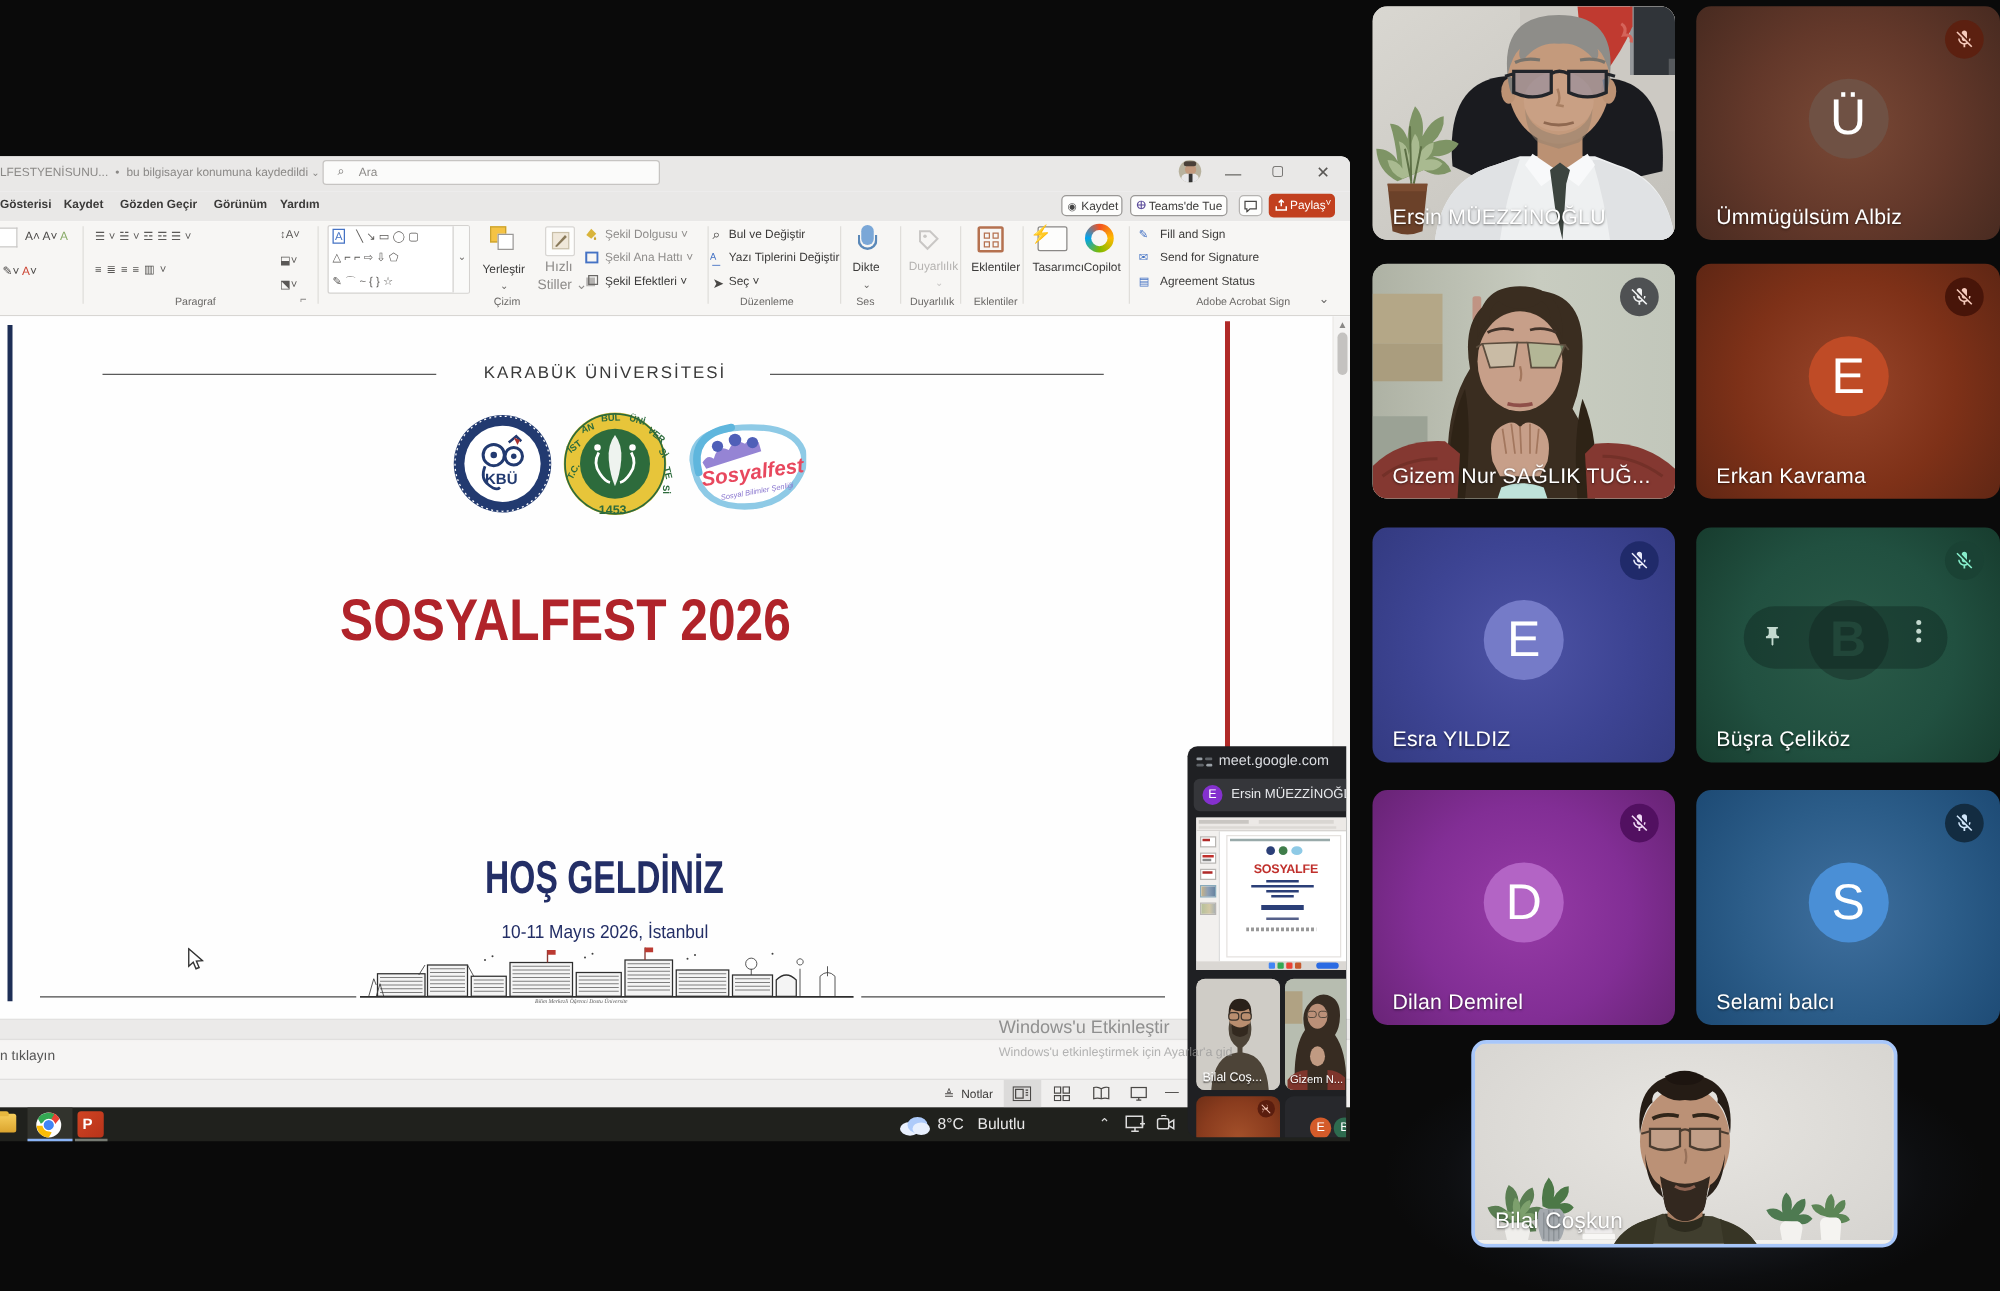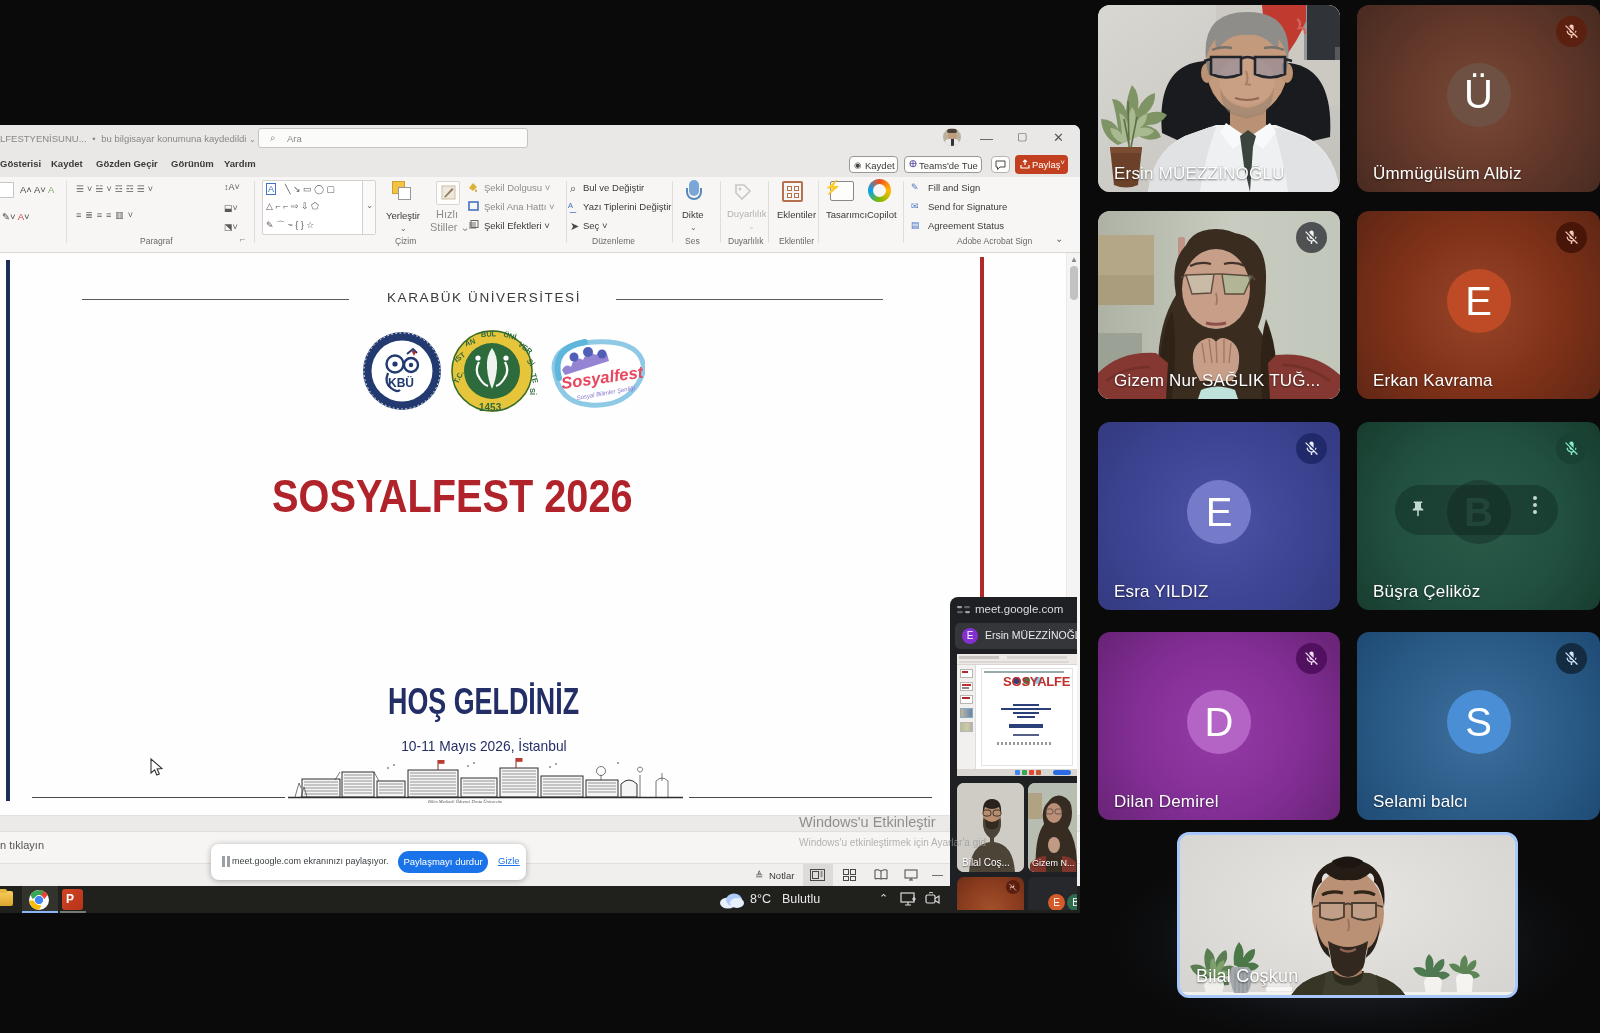--- a/index.html
+++ b/index.html
@@ -436,21 +436,21 @@
         </div>
       <div style="position:absolute;left:3px;top:68px;width:13px;height:10px;background:#fff;border:1px solid #b8b5b2;overflow:hidden;">
           <div style="width:13px;height:10px;background:linear-gradient(90deg,#b5c09a,#d2c8a5 50%,#9aa8b8);"></div>
         </div>
 
       <div style="position:absolute;left:24px;top:14px;width:92px;height:98px;background:#fff;border:1px solid #e5e2df;"></div>
       <div style="position:absolute;left:27px;top:17px;width:80px;height:1.5px;background:#9aa;"></div>
       <div style="position:absolute;left:56px;top:23px;width:7px;height:7px;border-radius:50%;background:#2b3f78;"></div>
       <div style="position:absolute;left:66px;top:23px;width:7px;height:7px;border-radius:50%;background:#3f7d4a;"></div>
       <div style="position:absolute;left:76px;top:23px;width:9px;height:7px;border-radius:50%;background:#8ecae6;"></div>
-      <div style="position:absolute;left:46px;top:20px;width:52px;height:8px;color:#c0302c;font-size:13px;font-weight:700;letter-spacing:-.2px;">SOSYALFE</div>
+      <div style="position:absolute;left:46px;top:36px;width:52px;height:8px;color:#c0302c;font-size:10px;font-weight:700;letter-spacing:-.2px;">SOSYALFE</div>
       <div style="position:absolute;left:56px;top:50px;width:26px;height:2px;background:#2b3f78;"></div>
       <div style="position:absolute;left:44px;top:54px;width:50px;height:2px;background:#2b3f78;"></div>
       <div style="position:absolute;left:56px;top:58px;width:26px;height:2px;background:#2b3f78;"></div>
       <div style="position:absolute;left:60px;top:62px;width:18px;height:2px;background:#2b3f78;"></div>
       <div style="position:absolute;left:52px;top:70px;width:34px;height:4px;background:#2b3f78;"></div>
       <div style="position:absolute;left:56px;top:80px;width:26px;height:2px;background:#55608a;"></div>
       <div style="position:absolute;left:40px;top:88px;width:56px;height:3px;background:repeating-linear-gradient(90deg,#999 0 2px,#fff 2px 4px);"></div>
 
       <div style="position:absolute;left:0;top:115px;width:120px;height:7px;background:#dad7d3;"></div>
       <div style="position:absolute;left:58px;top:116px;width:5px;height:5px;background:#4285f4;border-radius:1px;"></div>
@@ -493,27 +493,20 @@
           <path d="M12 4 a3 3 0 0 1 3 3 v4 a3 3 0 0 1 -5.4 1.8 L15 7 z M9 7.8 V11 a3 3 0 0 0 .4 1.5 l-2 2 A6 6 0 0 1 6 11 h-1.6 a7.6 7.6 0 0 0 1.9 5 l-2.1 2.1 1.3 1.3 14?14" fill="#f2c4b5"></path>
           <path d="M4 5 L19 20" stroke="#f2c4b5" stroke-width="2" stroke-linecap="round"></path>
         </svg>
     </div>
     <div style="position:absolute;left:78px;top:280px;width:49px;height:33px;border-radius:7px 0 0 0;overflow:hidden;background:#27282c;">
       <div style="position:absolute;left:20px;top:17px;width:17px;height:17px;border-radius:50%;background:#d45b2a;color:#fff;font-size:10px;text-align:center;line-height:17px;">E</div>
       <div style="position:absolute;left:39px;top:17px;width:17px;height:17px;border-radius:50%;background:#2e6b4f;color:#fff;font-size:10px;text-align:center;line-height:17px;">B</div>
     </div>
   </div>
 
-  <div id="sharebar">
-    <div style="position:absolute;left:11px;top:12px;width:2.5px;height:11px;background:#9aa0a6;"></div>
-      <div style="position:absolute;left:16px;top:12px;width:2.5px;height:11px;background:#9aa0a6;"></div>
-    <span style="position:absolute;left:21px;top:11.5px;font-size:9px;color:#3c4043;">meet.google.com ekranınızı paylaşıyor.</span>
-    <div style="position:absolute;left:187px;top:7px;width:90px;height:22px;border-radius:11px;background:#1a73e8;color:#fff;font-size:9.5px;text-align:center;line-height:22px;white-space:nowrap;">Paylaşmayı durdur</div>
-    <span style="position:absolute;left:287px;top:11px;font-size:9.5px;color:#1a73e8;text-decoration:underline;">Gizle</span>
-  </div>
 
   <svg width="0" height="0" style="position:absolute;">
     <defs>
       <path id="micoff" d="M19 11h-1.7c0 .74-.16 1.43-.43 2.05l1.23 1.23c.56-.98.9-2.09.9-3.28zm-4.02.17c0-.06.02-.11.02-.17V5c0-1.66-1.34-3-3-3S9 3.34 9 5v.18l5.98 5.99zM4.27 3L3 4.27l6.01 6.01V11c0 1.66 1.33 3 2.99 3 .22 0 .44-.03.65-.08l1.66 1.66c-.71.33-1.5.52-2.31.52-2.76 0-5.3-2.1-5.3-5.1H5c0 3.41 2.72 6.23 6 6.72V21h2v-3.28c.91-.13 1.77-.45 2.54-.9L19.73 21 21 19.73 4.27 3z"></path>
     </defs>
   </svg>
 
   <div class="abs" style="left:1095px;top:828px;width:505px;height:205px;background:radial-gradient(ellipse 320px 140px at 50% 55%, rgba(120,140,180,.28), rgba(40,50,70,.10) 60%, transparent 75%);"></div>
 
   <div class="tile" style="left:1098px;top:5px;width:242px;height:187px;background:#c9c7c0;">

